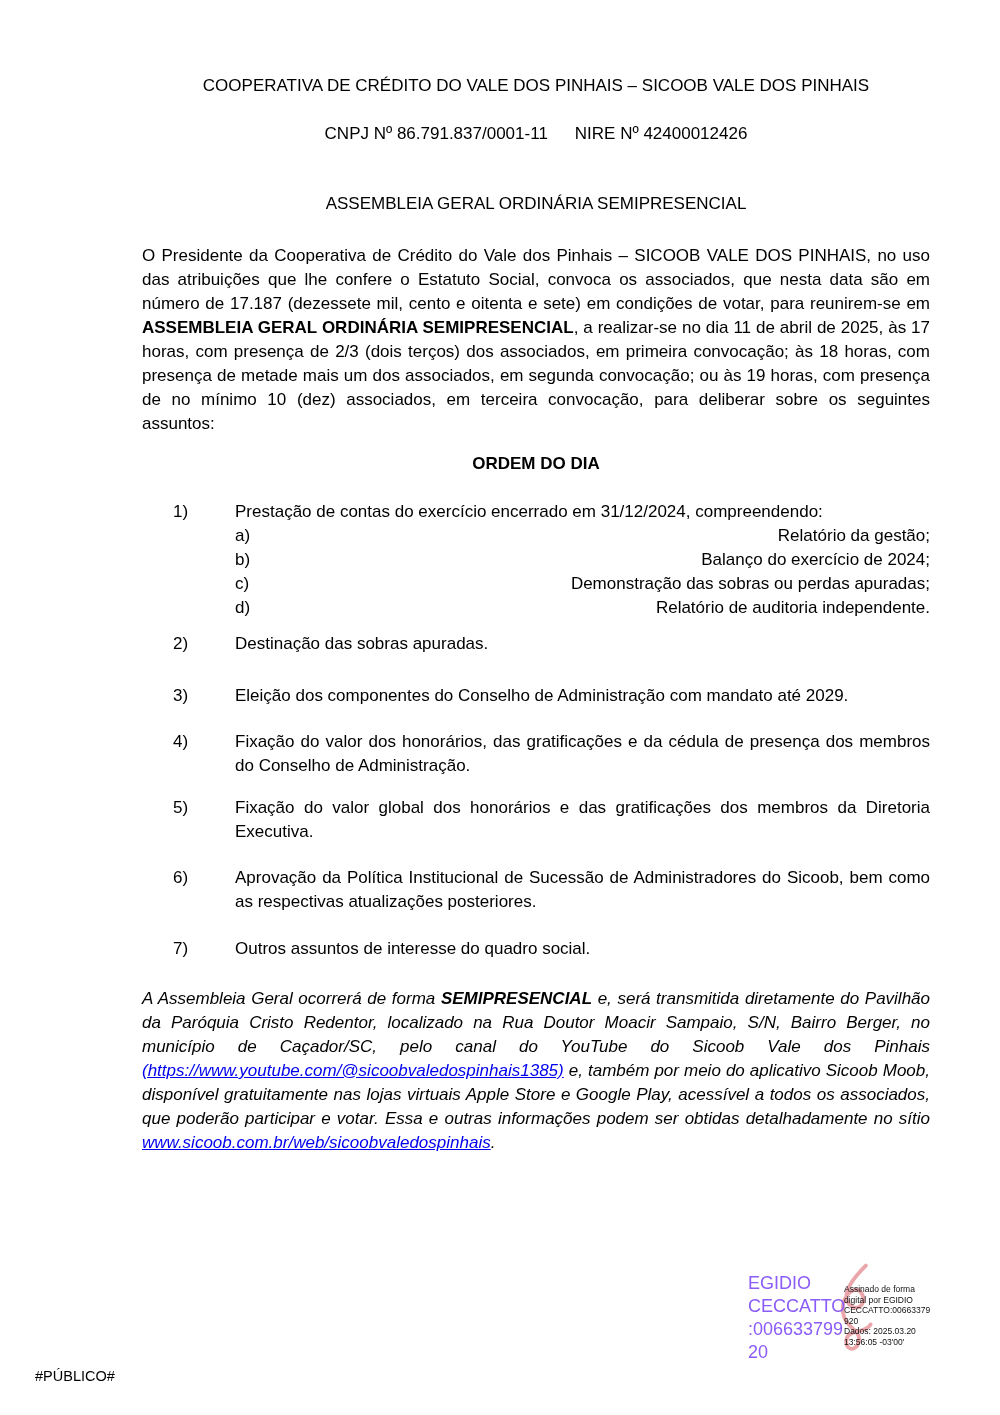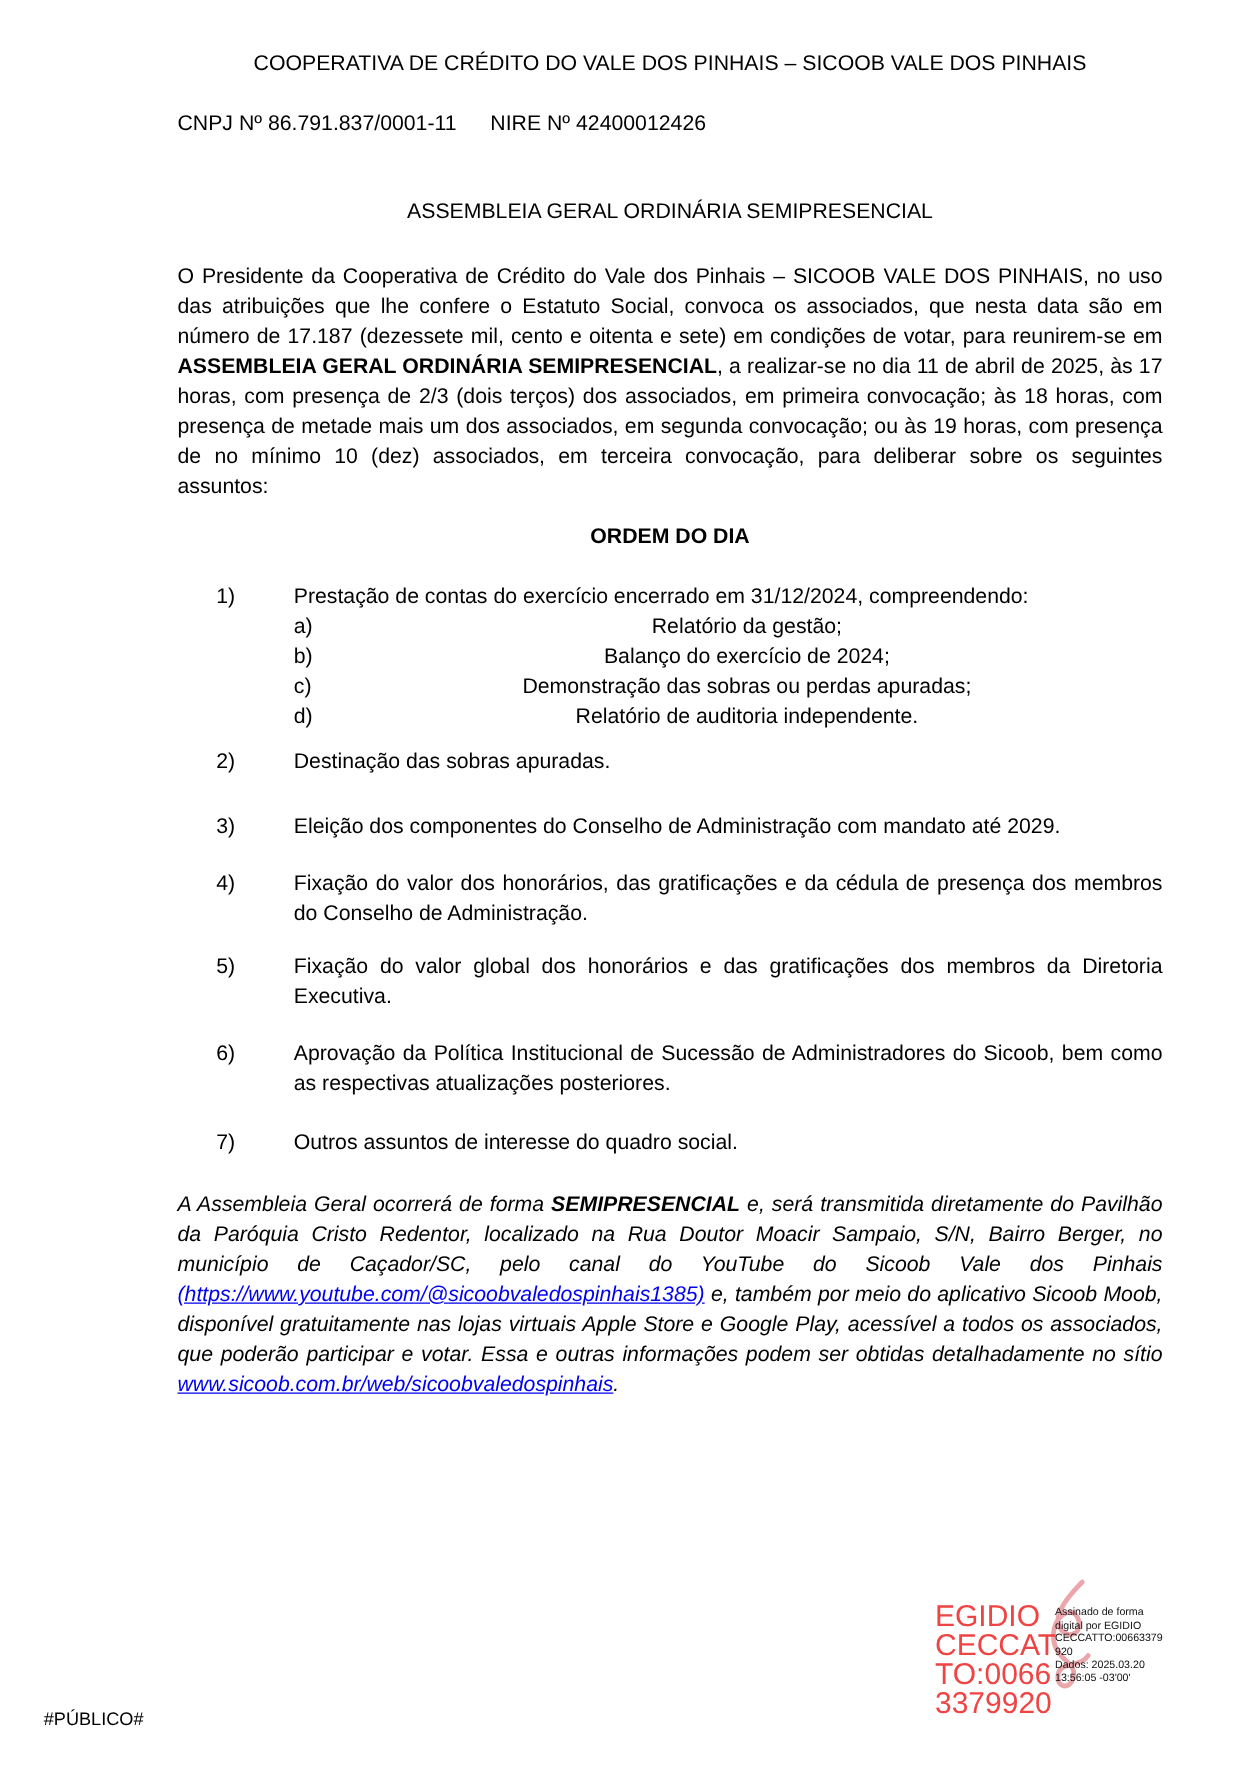--- a/index.html
+++ b/index.html
@@ -5,47 +5,47 @@
   html,body{margin:0;padding:0;background:#ffffff;}
   .page{
     position:relative;
     width:1000px;height:1415px;
     background:#ffffff;
     color:var(--text,#000);
     font-family:"Liberation Sans","DejaVu Sans",sans-serif;
     font-size:17px;line-height:24px;
     overflow:hidden;
   }
-  .content{padding:38px 70px 0 142px;}
+  .content{padding:73px 70px 0 142px;}
   .org-name{margin:0;font-size:17px;font-weight:normal;text-align:center;line-height:25px;}
-  .cnpj-row{display:flex;justify-content:flex-start;gap:27px;margin-top:24px;}
+  .cnpj-row{display:flex;justify-content:center;gap:27px;margin-top:24px;}
   .assembly-type{margin-top:46px;text-align:center;}
   .doc-title{margin-top:22px;text-align:center;font-weight:bold;}
   .para{margin:0;text-align:justify;}
   .intro{margin-top:28px;}
   .closing{margin-top:26px;font-style:italic;}
   strong{font-weight:bold;}
   .agenda-title{margin-top:16px;text-align:center;font-weight:bold;}
   .item{display:flex;padding-left:31px;}
   .mt24{margin-top:24px;}
   .mt12{margin-top:12px;}
   .mt28{margin-top:28px;}
   .mt22{margin-top:22px;}
   .mt18{margin-top:18px;}
   .mt23{margin-top:23px;}
   .num{flex:none;width:30px;}
   .itext{flex:1;text-align:justify;margin-left:32px;}
   .sub{display:flex;}
   .letter{flex:none;width:30px;}
-  .stext{flex:1;text-align:center;}
+  .stext{flex:1;text-align:right;}
   .link{color:var(--link,#0000ee);text-decoration:underline;cursor:pointer;}
   .signature{position:absolute;left:748px;top:1272px;width:196px;height:84px;}
   .sig-name{
-    position:absolute;left:0;top:10px;width:98px;
-    font-size:24px;line-height:23px;color:#ef4444;
+    position:absolute;left:0;top:0;width:98px;
+    font-size:18px;line-height:23px;color:#8b5cf6;
     overflow-wrap:break-word;word-break:break-word;
   }
   .sig-flourish{position:absolute;left:80px;top:-10px;width:54px;height:96px;}
   .sig-flourish path{stroke:var(--flourish,#eba6ab);fill:none;stroke-width:3.2;stroke-linecap:round;}
   .sig-details{
     position:absolute;left:96px;top:12px;width:90px;
     font-size:8.5px;line-height:10.5px;color:#111;
     overflow-wrap:anywhere;word-break:break-word;text-align:left;
   }
   .classification{position:absolute;left:35px;top:1366px;font-size:14.5px;line-height:20px;}

